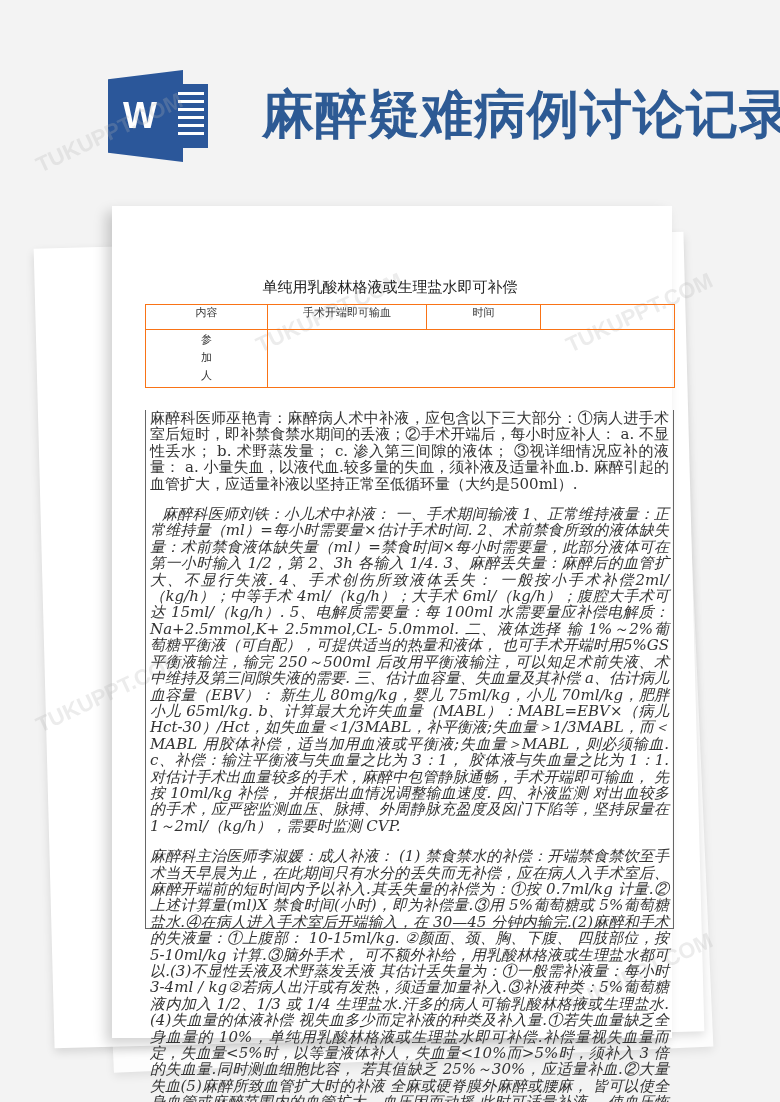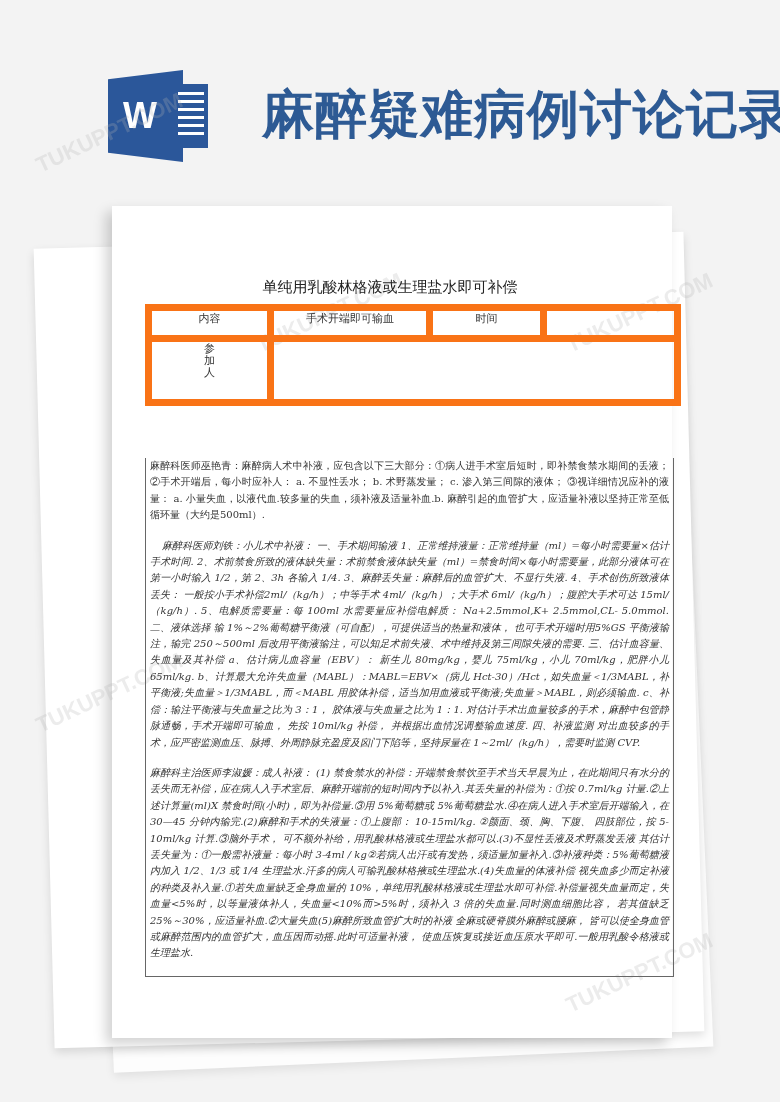--- a/index.html
+++ b/index.html
@@ -24,28 +24,28 @@
   .page-back2 { position:absolute; left:96px; top:250px; width:600px; height:810px; background:#fdfdfd;
     transform:rotate(-2.5deg); box-shadow:0 4px 10px rgba(0,0,0,0.08); }
   .page { position:absolute; left:112px; top:206px; width:560px; height:832px; background:#fff;
     box-shadow:-6px 6px 12px rgba(0,0,0,0.18); }
 
   .doc-title { position:absolute; left:0; top:276px; width:780px; text-align:center;
     font-family:"DejaVu Sans", sans-serif; font-size:15px; color:#222; line-height:22px; }
 
   table.info { position:absolute; left:145px; top:304px; width:529px; border-collapse:collapse;
     font-size:11px; color:#333; table-layout:fixed; }
-  table.info td { border:7px solid #f97316; text-align:center; vertical-align:top; padding:1px 2px; line-height:14px; }
+  table.info td { border:1px solid #f97316; text-align:center; vertical-align:top; padding:1px 2px; line-height:14px; }
   .r1 td { height:22px; }
   .r2 td { height:19px; vertical-align:middle; }
   .r3 td { height:55px; }
-  .vertical { display:inline-block; width:14px; line-height:12px; word-break:break-all; }
+  .vertical { display:inline-block; width:14px; line-height:18px; word-break:break-all; }
 
   .content { position:absolute; left:145px; top:410px; width:527px; height:518px; border:1px solid #666;
-    border-top:none; font-size:10px; color:#333; line-height:16.4px;margin-top:48px; }
+    border-top:none; font-size:15px; color:#333; line-height:16.4px; }
   .content p { margin:0; padding:0 4px; text-align:justify; }
   .content p.gap { margin-top:14px;font-style:italic; }
   .content p.indent { text-indent:12px; }
 
   .wm { position:absolute; color:rgba(180,180,180,0.25); font-family:"Liberation Sans", sans-serif;
     font-size:22px; font-weight:bold; transform:rotate(-25deg); white-space:nowrap; pointer-events:none; }
 </style>
 </head>
 <body>
 

